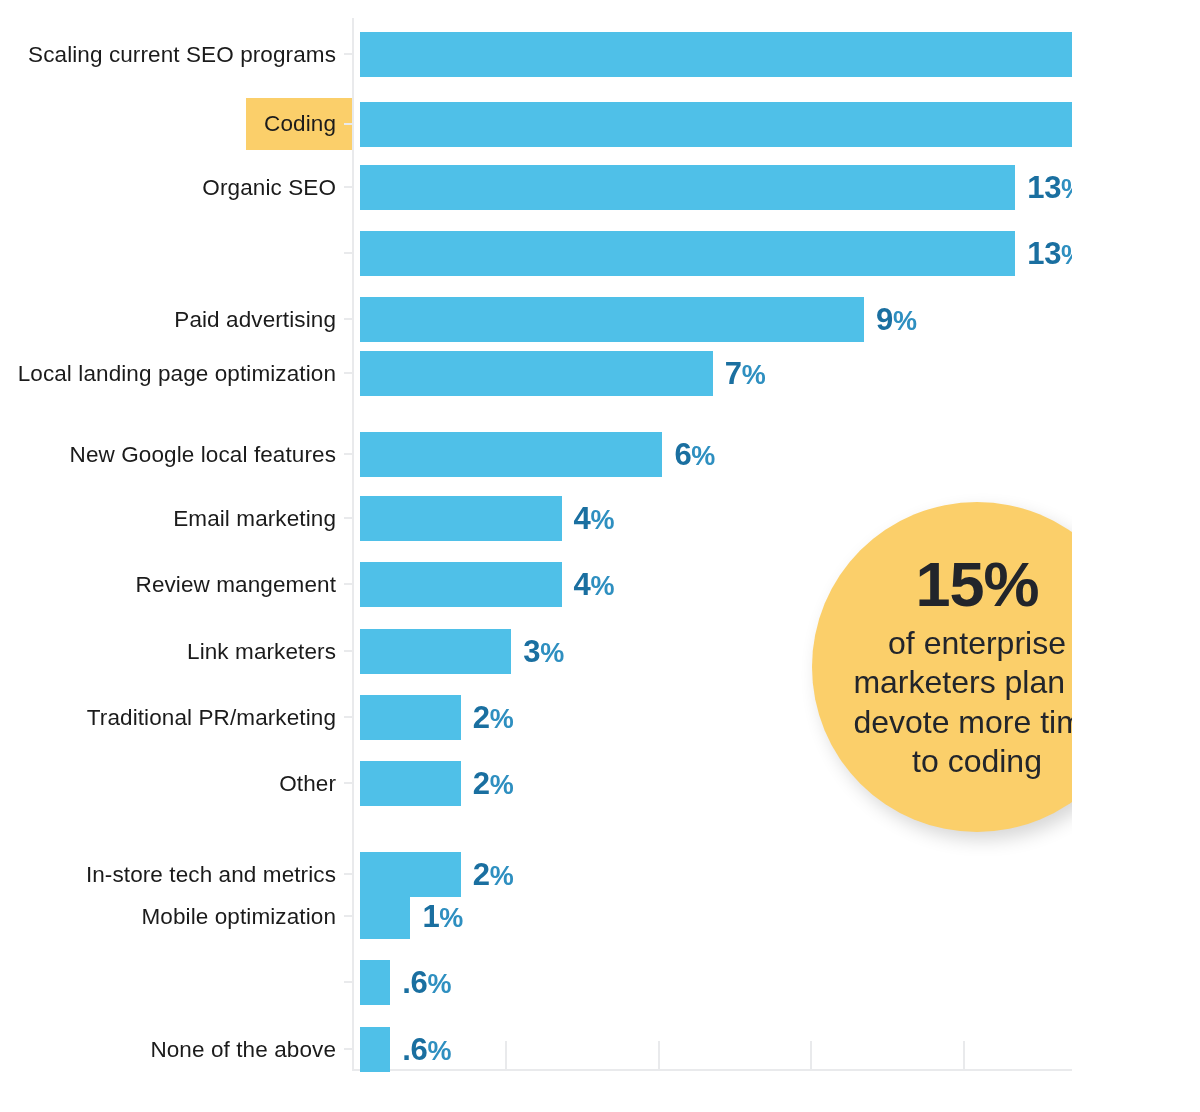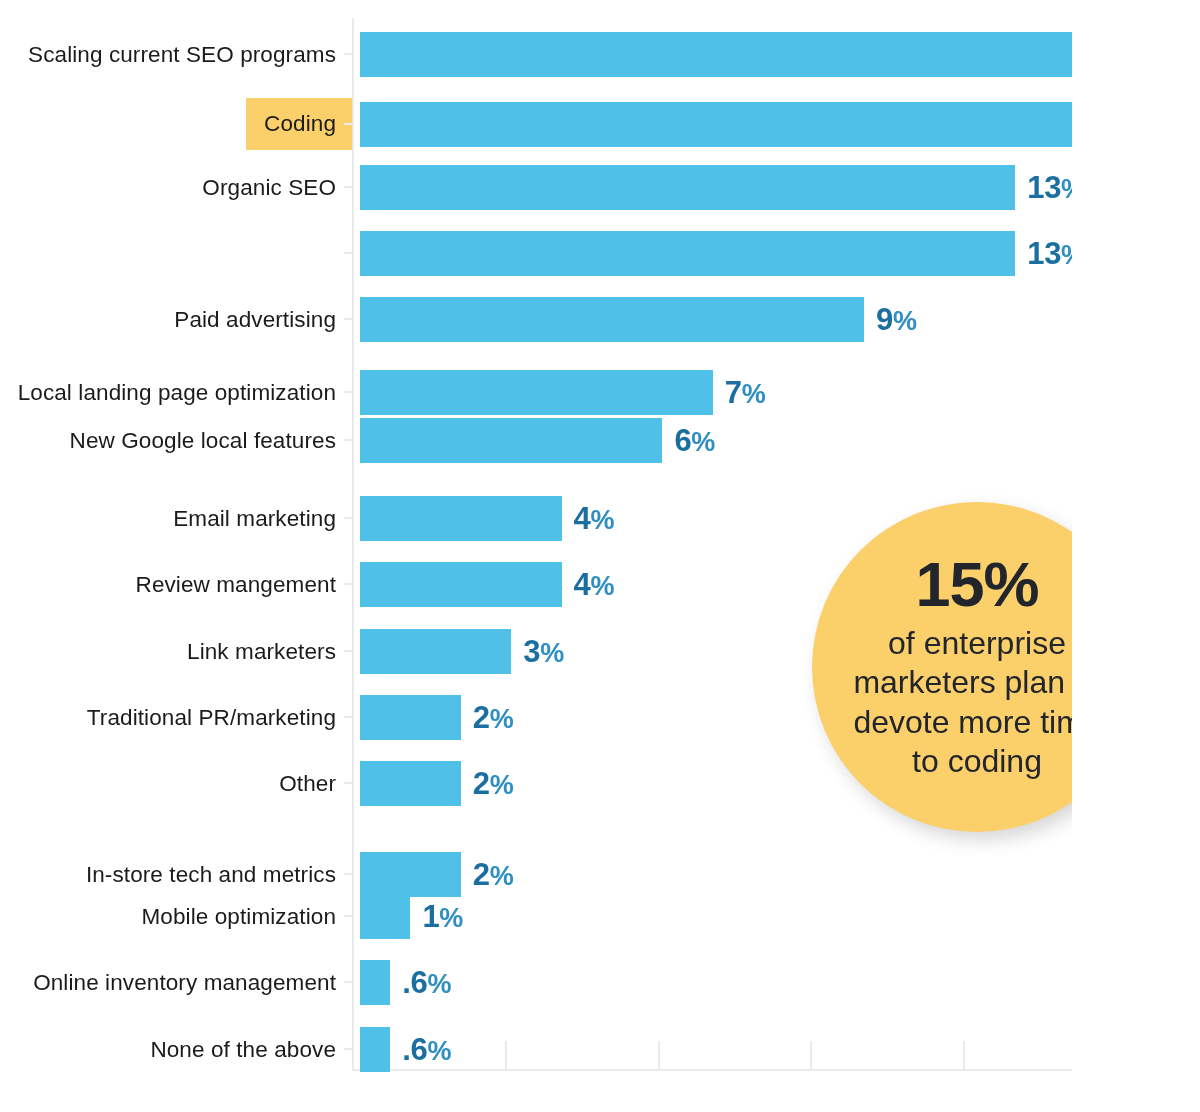--- a/index.html
+++ b/index.html
@@ -184,27 +184,27 @@
           <div class="y-tick"></div>
           <div class="bar" style="width: 655.2px; background: rgb(79, 192, 232);"></div>
           <div class="bar-value" style="left: 1027.2px;"><span>13</span><span class="pct">%</span></div>
         </div>
         <div class="row" style="top: 297.2px;">
           <div class="cat-label">Paid advertising</div>
           <div class="y-tick"></div>
           <div class="bar" style="width: 504px; background: rgb(79, 192, 232);"></div>
           <div class="bar-value" style="left: 876px;"><span>9</span><span class="pct">%</span></div>
         </div>
-        <div class="row" style="top: 370px;">
+        <div class="row" style="top: 351px;">
           <div class="cat-label">Local landing page optimization</div>
           <div class="y-tick"></div>
           <div class="bar" style="width: 352.8px; background: rgb(79, 192, 232);"></div>
           <div class="bar-value" style="left: 724.8px;"><span>7</span><span class="pct">%</span></div>
         </div>
-        <div class="row" style="top: 418px; text-align: right;">
+        <div class="row" style="top: 432px; text-align: right;">
           <div class="cat-label">New Google local features</div>
           <div class="y-tick"></div>
           <div class="bar" style="width: 302.4px; background: rgb(79, 192, 232);"></div>
           <div class="bar-value" style="left: 674.4px;"><span>6</span><span class="pct">%</span></div>
         </div>
         <div class="row" style="top: 496.1px;">
           <div class="cat-label">Email marketing</div>
           <div class="y-tick"></div>
           <div class="bar" style="width: 201.6px; background: rgb(79, 192, 232);"></div>
           <div class="bar-value" style="left: 573.6px;"><span>4</span><span class="pct">%</span></div>
@@ -239,21 +239,20 @@
           <div class="bar" style="width: 100.8px; background: rgb(79, 192, 232);"></div>
           <div class="bar-value" style="left: 472.8px;"><span>2</span><span class="pct">%</span></div>
         </div>
         <div class="row" style="top: 893.9px;">
           <div class="cat-label">Mobile optimization</div>
           <div class="y-tick"></div>
           <div class="bar" style="width: 50.4px; background: rgb(79, 192, 232);"></div>
           <div class="bar-value" style="left: 422.4px;"><span>1</span><span class="pct">%</span></div>
         </div>
         <div class="row" style="top: 960.2px;">
-          <div class="cat-label">Online inventory management</div>
           <div class="y-tick"></div>
           <div class="bar" style="width: 30.24px; background: rgb(79, 192, 232);"></div>
           <div class="bar-value" style="left: 402.24px;"><span>.6</span><span class="pct">%</span></div>
         </div>
         <div class="row" style="top: 1026.5px;">
           <div class="cat-label">None of the above</div>
           <div class="y-tick"></div>
           <div class="bar" style="width: 30.24px; background: rgb(79, 192, 232);"></div>
           <div class="bar-value" style="left: 402.24px;"><span>.6</span><span class="pct">%</span></div>
         </div>

